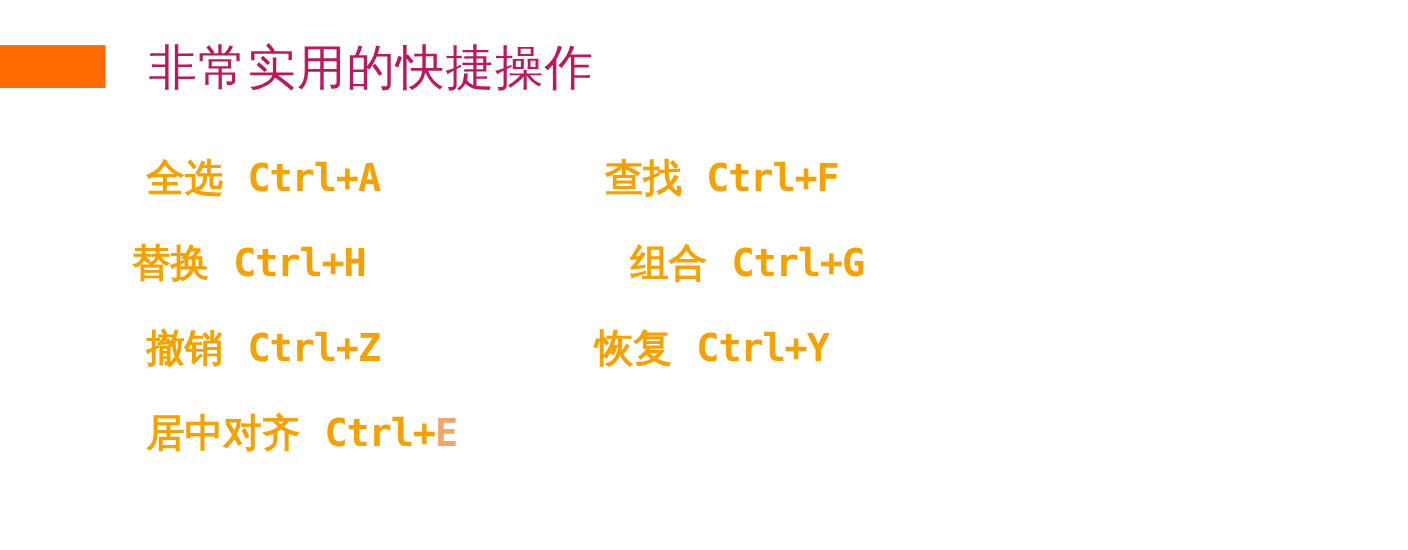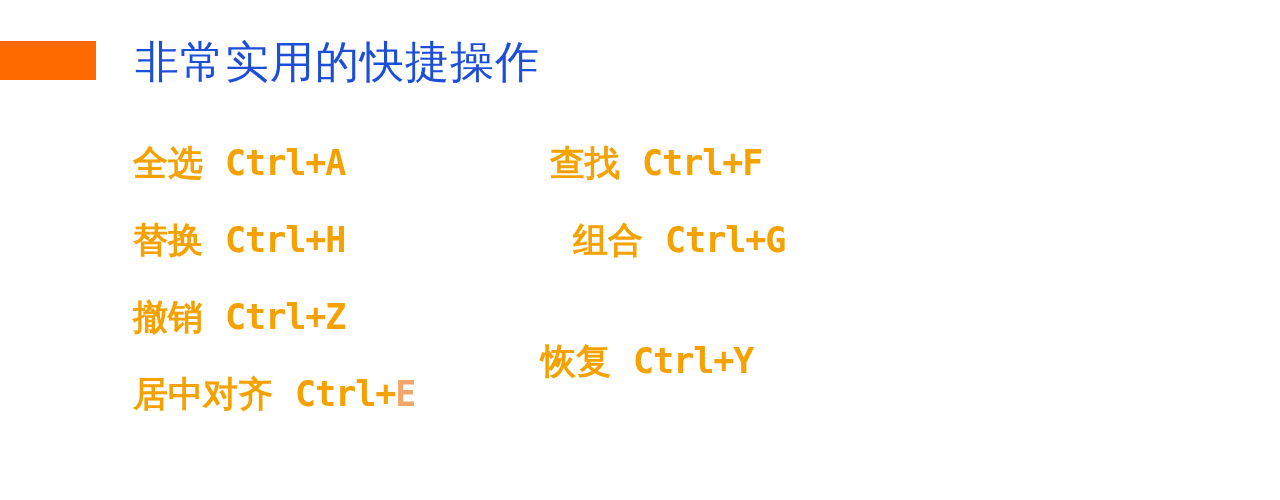--- a/index.html
+++ b/index.html
@@ -7,21 +7,21 @@
       width: 1280px; height: 500px; background: #ffffff;
       position: relative; overflow: hidden;
       font-family: "DejaVu Sans", "Liberation Sans", sans-serif;
     }
     .accent-bar {
       position: absolute; left: 0; top: 41px; width: 96px; height: 39px;
       background: #ff6a00;
     }
     .title {
       position: absolute; left: 135px; top: 32px;
-      font-size: 44px; line-height: 60px; color: #1d4ed8;
+      font-size: 44px; line-height: 60px; color: #be185d;
       font-family: "DejaVu Sans", sans-serif; letter-spacing: 1px;
     }
     .shortcut {
       position: absolute; font-size: 35px; line-height: 44px; font-weight: bold;
       color: #f5a100; white-space: nowrap;
     }
     .shortcut .name { font-family: "DejaVu Sans", sans-serif; }
     .shortcut .keys {
       font-family: "DejaVu Sans Mono", "Liberation Mono", monospace;
       margin-left: 22px; letter-spacing: -1px; text-align: center;
@@ -34,29 +34,29 @@
 <div class="accent-bar"></div>
 <div class="title">非常实用的快捷操作</div>
 
 <div class="shortcut" style="left:133px; top:141px;">
   <span class="name">全选</span><span class="keys">Ctrl+A</span>
 </div>
 <div class="shortcut" style="left:550px; top:141px;">
   <span class="name">查找</span><span class="keys">Ctrl+F</span>
 </div>
 
-<div class="shortcut" style="left:133px; top:218px;">
+<div class="shortcut" style="left:120px; top:218px;">
   <span class="name">替换</span><span class="keys">Ctrl+H</span>
 </div>
 <div class="shortcut" style="left:541px; top:218px;margin-left:32px;">
   <span class="name">组合</span><span class="keys">Ctrl+G</span>
 </div>
 
 <div class="shortcut" style="left:133px; top:295px;">
   <span class="name">撤销</span><span class="keys">Ctrl+Z</span>
 </div>
-<div class="shortcut" style="left:541px; top:295px;margin-top:44px;">
+<div class="shortcut" style="left:541px; top:295px;">
   <span class="name">恢复</span><span class="keys">Ctrl+Y</span>
 </div>
 
 <div class="shortcut" style="left:133px; top:372px;">
   <span class="name">居中对齐</span><span class="keys"><span>Ctrl+</span><span class="last-key">E</span></span>
 </div>
 
 </body></html>

